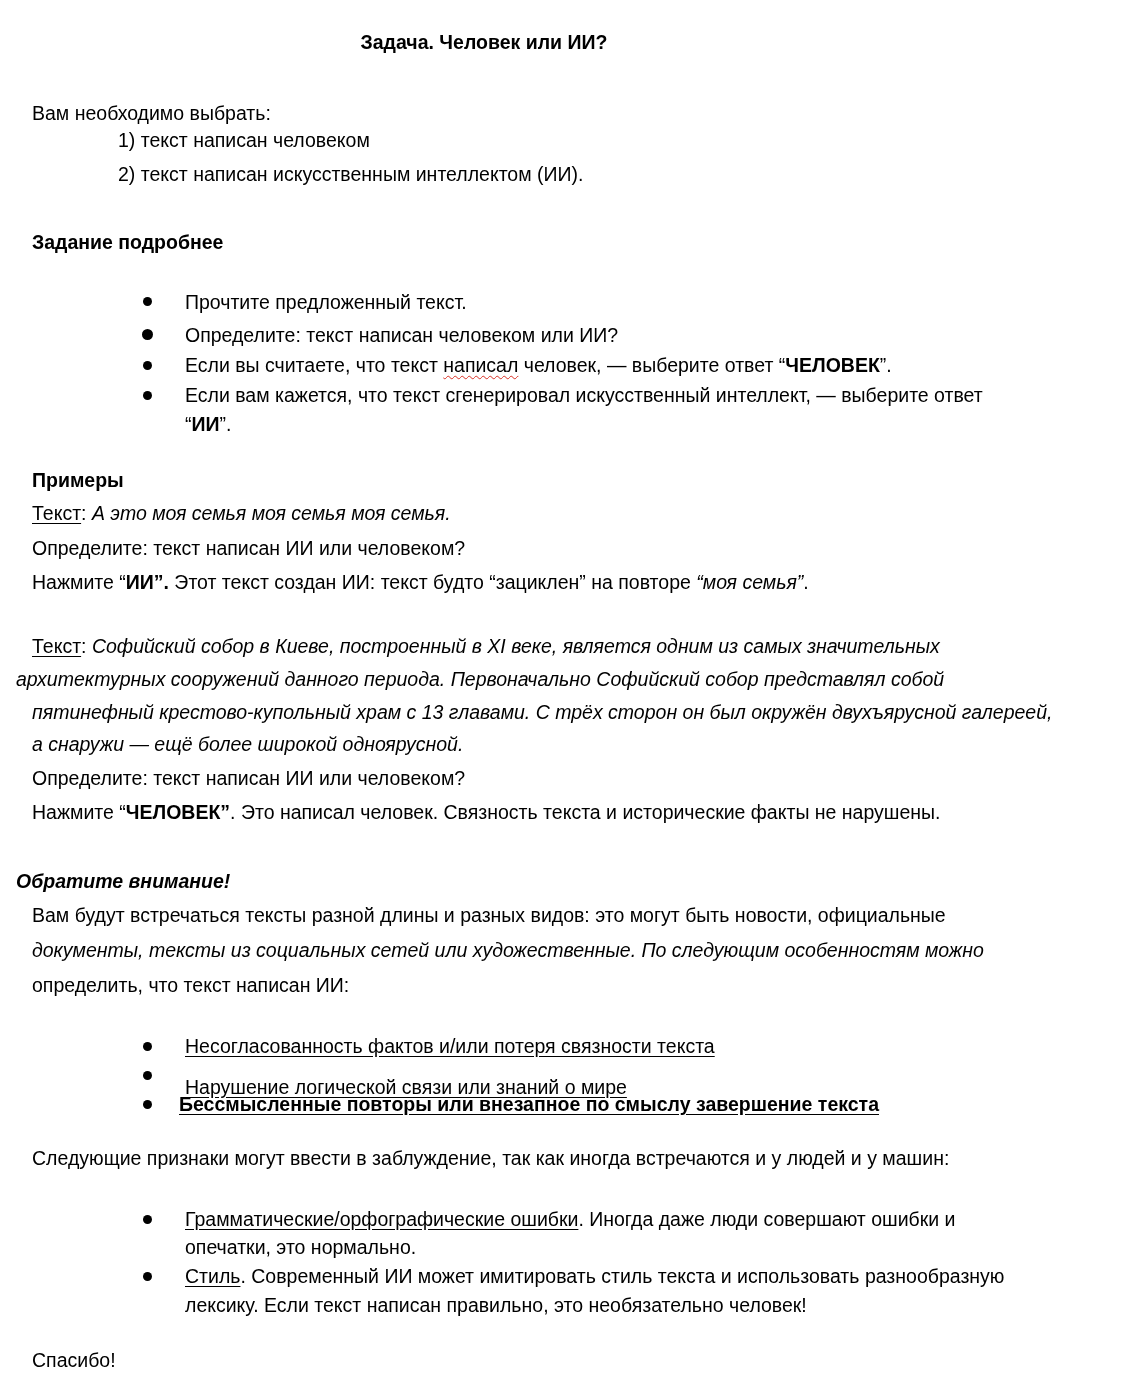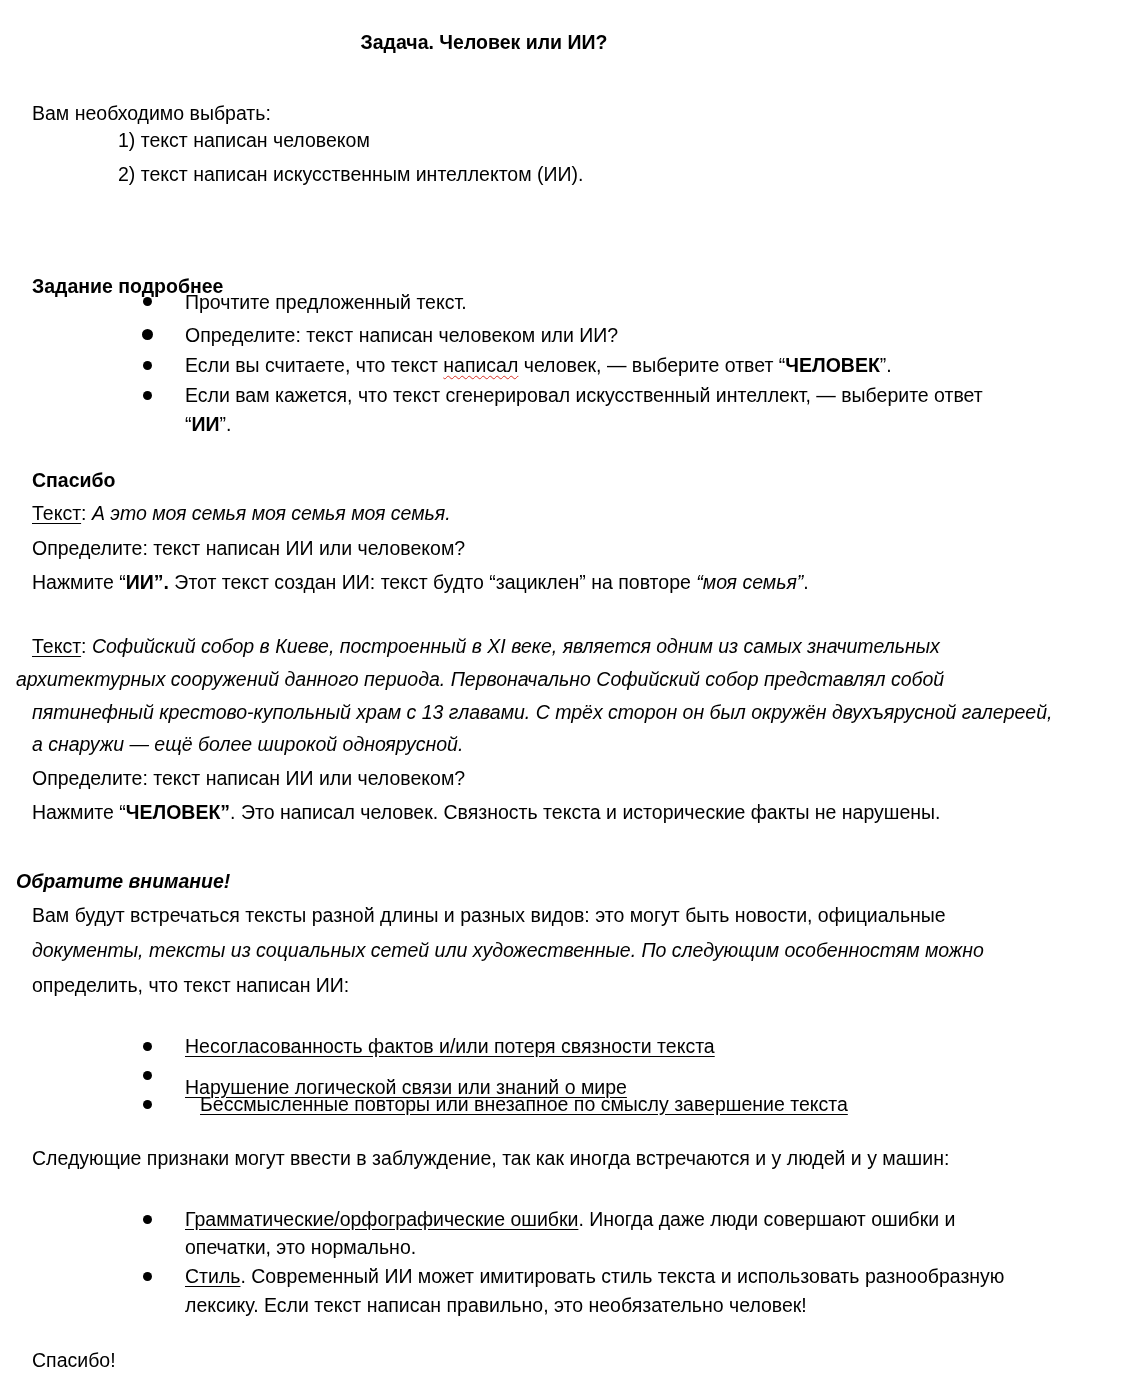--- a/index.html
+++ b/index.html
@@ -23,36 +23,36 @@
 <body>
 
 <div>
 
   <div class="abs title">Задача. Человек или ИИ?</div>
 
   <div class="abs para" style="left:32px; top:102px;text-align:center;">Вам необходимо выбрать:</div>
   <div class="abs para" style="left:118px; top:129px;">1) текст написан человеком</div>
   <div class="abs para" style="left:118px; top:163px;">2) текст написан искусственным интеллектом (ИИ).</div>
 
-  <div class="abs para bold" style="left:32px; top:231px;margin-top:44px;">Задание подробнее</div>
+  <div class="abs para bold" style="left:32px; top:231px;">Задание подробнее</div>
 
   <span class="bullet" style="left:143px; top:297px;"></span>
   <div class="abs para" style="left:185px; top:291px;">Прочтите предложенный текст.</div>
 
   <span class="bullet lg" style="left:142px; top:329px;"></span>
   <div class="abs para" style="left:185px; top:324px;">Определите: текст написан человеком или ИИ?</div>
 
   <span class="bullet" style="left:143px; top:361px;"></span>
   <div class="abs para" style="left:185px; top:354px;"><span>Если вы считаете, что текст </span><span class="squiggle">написал</span><span> человек, — выберите ответ “</span><span class="bold">ЧЕЛОВЕК</span><span>”.</span></div>
 
   <span class="bullet" style="left:143px; top:391px;"></span>
   <div class="abs para" style="left:185px; top:384px;">Если вам кажется, что текст сгенерировал искусственный интеллект, — выберите ответ</div>
   <div class="abs para" style="left:185px; top:413px;"><span>“</span><span class="bold">ИИ</span><span>”.</span></div>
 
-  <div class="abs para bold" style="left:32px; top:469px;">Спасибо</div>
+  <div class="abs para bold" style="left:32px; top:469px;">Примеры</div>
 
   <div class="abs para" style="left:32px; top:502px;"><span class="u">Текст</span><span>: </span><span class="ital">А это моя семья моя семья моя семья.</span></div>
   <div class="abs para" style="left:32px; top:537px;">Определите: текст написан ИИ или человеком?</div>
   <div class="abs para" style="left:32px; top:571px;"><span>Нажмите “</span><span class="bold">ИИ”.</span><span> Этот текст создан ИИ: текст будто “зациклен” на повторе </span><span class="ital">“моя семья”</span><span>.</span></div>
 
   <div class="abs para" style="left:32px; top:635px;"><span class="u">Текст</span><span>: </span><span class="ital">Софийский собор в Киеве, построенный в XI веке, является одним из самых значительных</span></div>
   <div class="abs para ital" style="left:16px; top:668px;">архитектурных сооружений данного периода. Первоначально Софийский собор представлял собой</div>
   <div class="abs para ital" style="left:32px; top:701px;">пятинефный крестово-купольный храм с 13 главами. С трёх сторон он был окружён двухъярусной галереей,</div>
   <div class="abs para ital" style="left:32px; top:733px;">а снаружи — ещё более широкой одноярусной.</div>
   <div class="abs para" style="left:32px; top:767px;">Определите: текст написан ИИ или человеком?</div>
@@ -61,21 +61,21 @@
   <div class="abs para bold" style="left:16px; top:870px;font-style:italic;">Обратите внимание!</div>
   <div class="abs para" style="left:32px; top:904px;">Вам будут встречаться тексты разной длины и разных видов: это могут быть новости, официальные</div>
   <div class="abs para" style="left:32px; top:939px;font-style:italic;">документы, тексты из социальных сетей или художественные. По следующим особенностям можно</div>
   <div class="abs para" style="left:32px; top:974px;">определить, что текст написан ИИ:</div>
 
   <span class="bullet" style="left:143px; top:1042px;"></span>
   <div class="abs para u" style="left:185px; top:1035px;">Несогласованность фактов и/или потеря связности текста</div>
   <span class="bullet" style="left:143px; top:1071px;"></span>
   <div class="abs para u" style="left:185px; top:1064px;margin-top:12px;">Нарушение логической связи или знаний о мире</div>
   <span class="bullet" style="left:143px; top:1100px;"></span>
-  <div class="abs para u" style="left:200px; top:1093px;">Бессмысленные повторы или внезапное по смыслу завершение текста</div>
+  <div class="abs para u" style="left:179px; top:1093px;font-weight:bold;">Бессмысленные повторы или внезапное по смыслу завершение текста</div>
 
   <div class="abs para" style="left:32px; top:1147px;">Следующие признаки могут ввести в заблуждение, так как иногда встречаются и у людей и у машин:</div>
 
   <span class="bullet" style="left:143px; top:1215px;"></span>
   <div class="abs para" style="left:185px; top:1208px;"><span class="u">Грамматические/орфографические ошибки</span><span>. Иногда даже люди совершают ошибки и</span></div>
   <div class="abs para" style="left:185px; top:1236px;">опечатки, это нормально.</div>
 
   <span class="bullet" style="left:143px; top:1272px;"></span>
   <div class="abs para" style="left:185px; top:1265px;"><span class="u">Стиль</span><span>. Современный ИИ может имитировать стиль текста и использовать разнообразную</span></div>
   <div class="abs para" style="left:185px; top:1294px;">лексику. Если текст написан правильно, это необязательно человек!</div>

